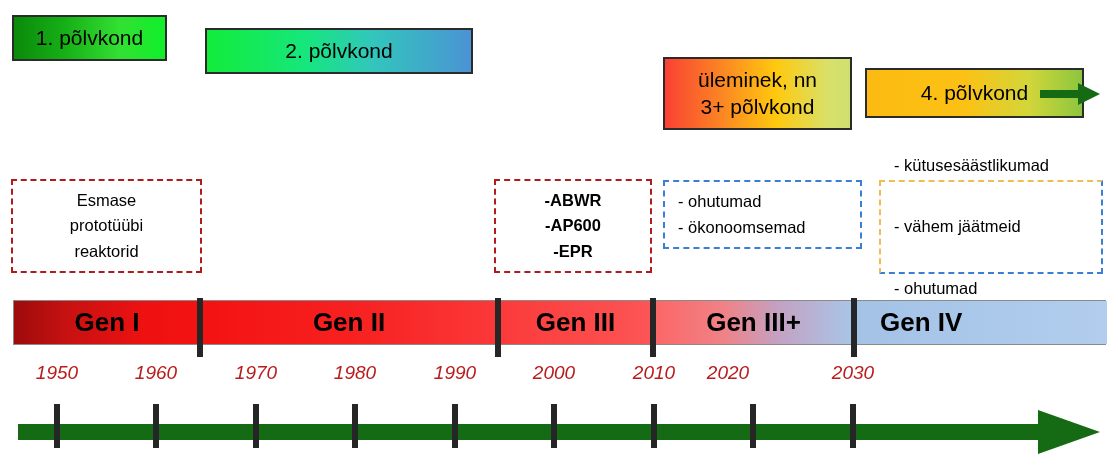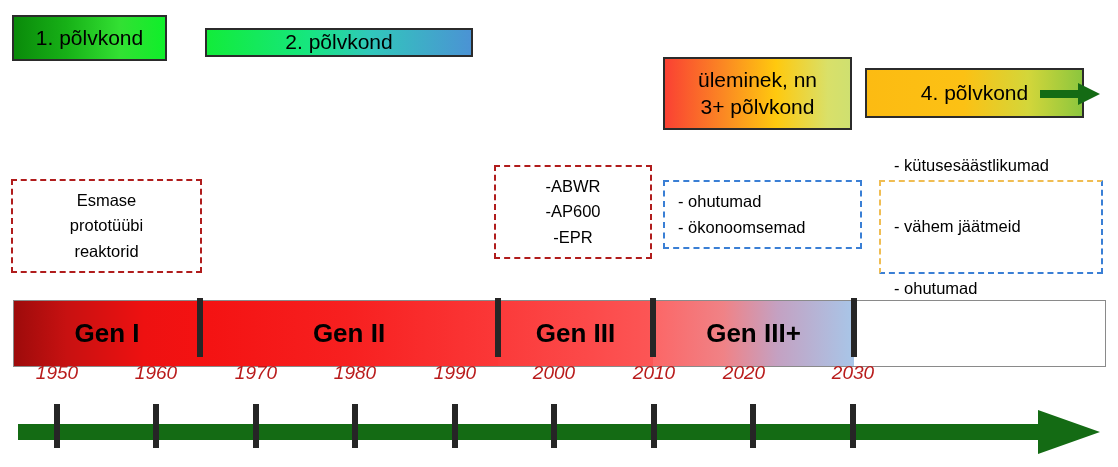--- a/index.html
+++ b/index.html
@@ -32,21 +32,21 @@
     line-height: 1.28;
     white-space: nowrap;
   }
   .gen-banner .ln { display: block; }
 
   #banner-1 {
     left: 12px; top: 15px; width: 155px; height: 46px;
     background: linear-gradient(to right, #0a8a0a 0%, #17b117 35%, #33e033 70%, #0fef2a 100%);
   }
   #banner-2 {
-    left: 205px; top: 28px; width: 268px; height: 29px;
+    left: 205px; top: 28px; width: 268px; height: 46px;
     background: linear-gradient(to right, #12ec3a 0%, #16e67e 38%, #31c7bb 62%, #4b93d4 100%);
   }
   #banner-3 {
     left: 485px; top: 45px; width: 169px; height: 44px;
     background: linear-gradient(to right, #6d9edd 0%, #9a9ede 35%, #d79fc4 65%, #f4636a 100%);
   }
   #banner-4 {
     left: 663px; top: 57px; width: 189px; height: 73px;
     background: linear-gradient(to right, #fa4133 0%, #fb8b22 33%, #ffc90e 60%, #d9e069 88%, #cfe070 100%);
   }
@@ -74,31 +74,31 @@
     white-space: nowrap;
     background: #ffffff;
   }
   .desc-box.left-align { align-items: flex-start; padding-left: 13px; }
   .desc-box .ln { display: block; }
 
   #desc-1 { left: 11px;  top: 179px; width: 191px; height: 94px;
             border: 2px dashed #b01c1c; }
   #desc-2 { left: 212px; top: 179px; width: 260px; height: 94px;
             border: 2px dashed #b01c1c; }
-  #desc-3 { left: 494px; top: 165px; width: 158px; height: 94px;
-            border: 2px dashed #b01c1c; }
+  #desc-3 { left: 494px; top: 179px; width: 158px; height: 94px;
+            border: 2px dashed #b01c1c; font-weight: bold; }
   #desc-4 { left: 663px; top: 180px; width: 199px; height: 69px;
             border: 2px dashed #3a7fd5; }
   #desc-5 { left: 879px; top: 180px; width: 224px; height: 94px;
             border: 2px dashed #3a7fd5; border-top-color: #f0bd52; border-left-color: #f0bd52; gap: 36px; }
 
   
   #gen-bar {
     position: absolute;
-    left: 13px; top: 300px; width: 1093px; height: 67px;
+    left: 13px; top: 300px; width: 1093px; height: 45px;
     box-sizing: border-box;
     border: 1px solid #8a8a8a;
   }
   .gen-seg {
     position: absolute;
     top: 0; height: 100%;
     box-sizing: border-box;
     display: flex;
     align-items: center;
     color: #000000;
@@ -198,35 +198,38 @@
     </div>
 
     <div class="gen-seg" style="left:484px; width:155px; background:linear-gradient(to right,#fb3a3a 0%,#fc4a4a 60%,#fc5656 100%); justify-content:center;">
       <span class="lbl">Gen III</span>
     </div>
 
     <div class="gen-seg" style="left:639px; width:201px; background:linear-gradient(to right,#fc6666 0%,#f08286 35%,#c4a1c2 62%,#a8c6e8 100%); justify-content:center;">
       <span class="lbl">Gen III+</span>
     </div>
 
+    <div class="gen-seg" style="left:840px; width:253px; background:linear-gradient(to right,#a3c2e6 0%,#aac8ea 50%,#b2cdee 100%); justify-content:flex-start; padding-left:26px;">
+      <span class="lbl">Gen IV</span>
+    </div>
 
     <div class="gen-divider" style="left:183px;"></div>
     <div class="gen-divider" style="left:481px;"></div>
     <div class="gen-divider" style="left:636px;"></div>
     <div class="gen-divider" style="left:837px;"></div>
   </div>
 
   <div class="year-label" style="left:57px;">1950</div>
   <div class="year-label" style="left:156px;">1960</div>
   <div class="year-label" style="left:256px;">1970</div>
   <div class="year-label" style="left:355px;">1980</div>
   <div class="year-label" style="left:455px;">1990</div>
   <div class="year-label" style="left:554px;">2000</div>
   <div class="year-label" style="left:654px;">2010</div>
-  <div class="year-label" style="left:744px;">2020</div>
+  <div class="year-label" style="left:728px;">2020</div>
   <div class="year-label" style="left:853px;">2030</div>
 
   <svg id="timeline-arrow" viewBox="0 0 1082 48" preserveAspectRatio="none">
     <path d="M0 16 L1020 16 L1020 2 L1082 24 L1020 46 L1020 32 L0 32 Z" fill="#146b14"></path>
   </svg>
 
   <div class="axis-tick" style="left:57px;"></div>
   <div class="axis-tick" style="left:156px;"></div>
   <div class="axis-tick" style="left:256px;"></div>
   <div class="axis-tick" style="left:355px;"></div>

